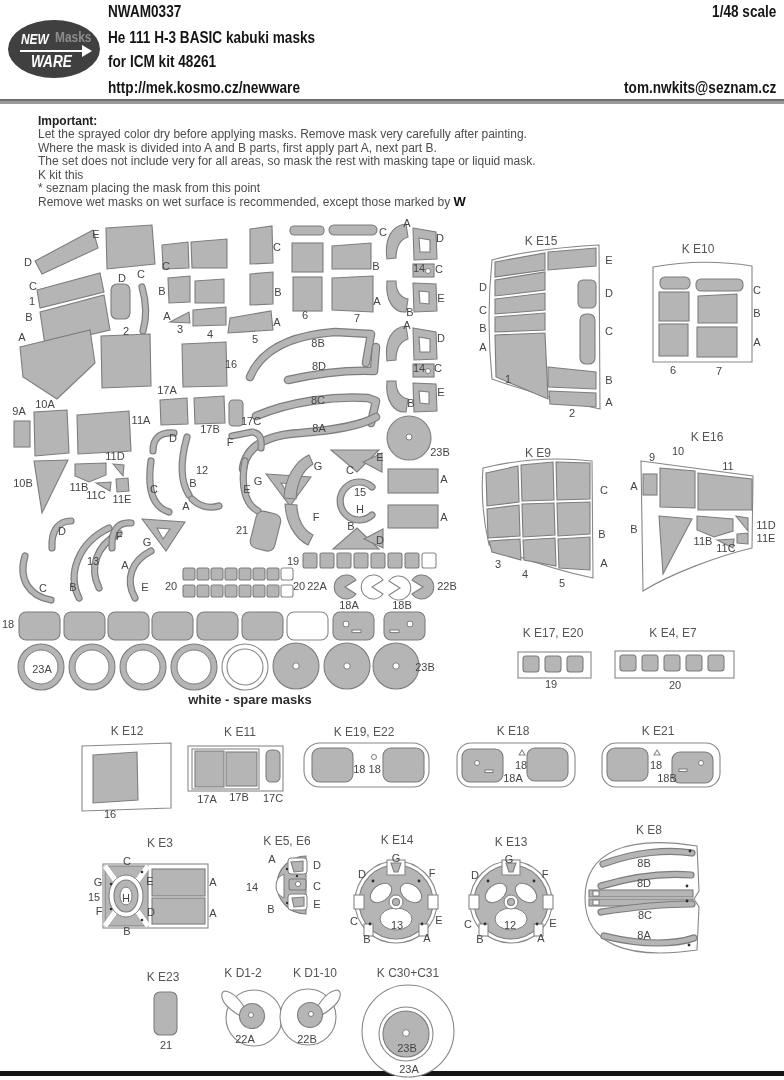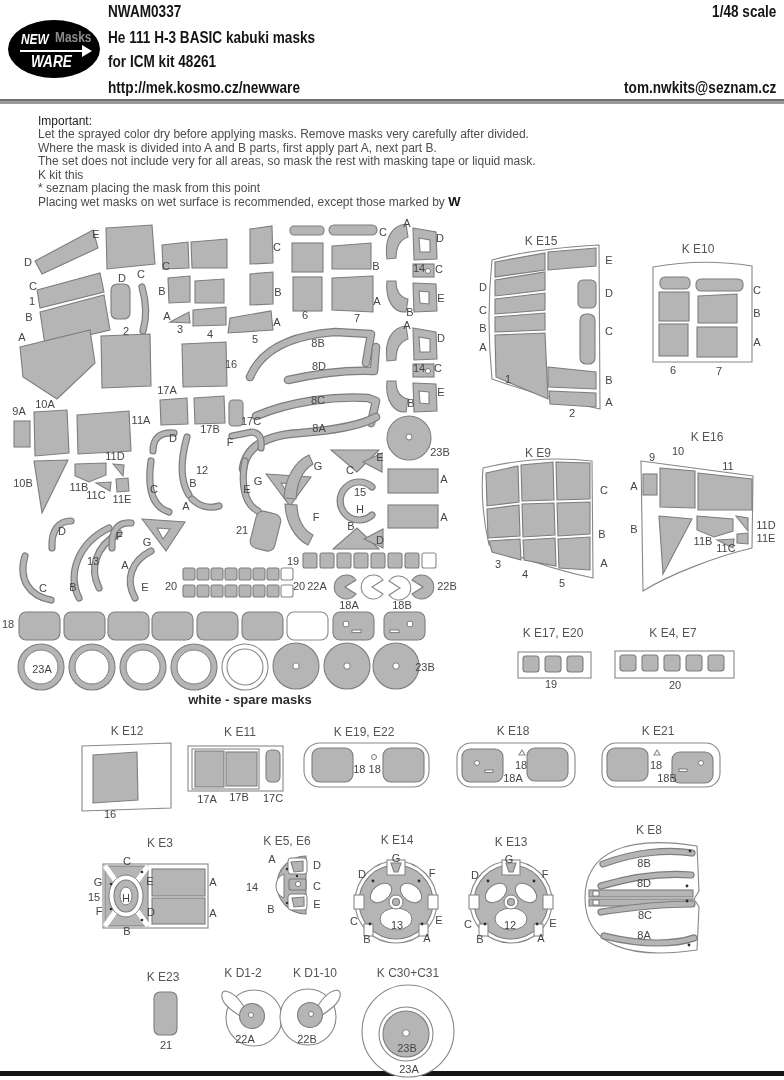--- a/index.html
+++ b/index.html
@@ -1,22 +1,22 @@
 <!DOCTYPE html>
 <html><head>
 <meta charset="utf-8">
 <style>
   html,body{margin:0;padding:0;background:#fff}
   #page{position:relative;width:784px;height:1080px;background:#fff;overflow:hidden;font-family:"Liberation Sans",sans-serif}
   .hdr{position:absolute;font-weight:bold;color:#151515;white-space:nowrap;font-size:17px;transform:scaleX(.8);transform-origin:0 0;letter-spacing:0}
   .hdr.r{transform-origin:100% 0;right:8px;text-align:right}
   .instr{position:absolute;left:38px;top:115px;font-size:12px;color:#4c4c4c;line-height:13.4px}
-  .instr .h{font-weight:normal;color:#222}
+  .instr .h{font-weight:bold;color:#222}
   .instr b{font-size:13px;color:#111}
-  .logo{position:absolute;left:8px;top:20px;width:92px;height:58px;background:#000000;border-radius:50%}
+  .logo{position:absolute;left:8px;top:20px;width:92px;height:58px;background:#404040;border-radius:50%}
   .logo .new{position:absolute;left:13px;top:11px;color:#fff;font-style:italic;font-weight:bold;font-size:14px;transform:scaleX(.85);transform-origin:0 0}
   .logo .masks{position:absolute;left:47px;top:9px;color:#8d8d8d;font-weight:bold;font-size:14px;transform:scaleX(.85);transform-origin:0 0}
   .logo .ware{position:absolute;left:23px;top:33px;color:#fff;font-style:italic;font-weight:bold;font-size:16px;transform:scaleX(.85);transform-origin:0 0}
   .logo .arrow{position:absolute;left:12px;top:30px;width:64px;height:2px;background:#fff}
   .logo .ahead{position:absolute;left:74px;top:25px;width:0;height:0;border-left:10px solid #fff;border-top:6px solid transparent;border-bottom:6px solid transparent}
   svg{position:absolute;left:0;top:0}
   .m{fill:#b5b5b5;stroke:#7d7d7d;stroke-width:1.1}
   .o{fill:#fff;stroke:#888;stroke-width:1.1}
   .w{fill:#fff;stroke:#7d7d7d;stroke-width:1}
   .dot{fill:#2f2f2f}
@@ -43,26 +43,26 @@
 
   <div class="hdr" style="left:108px;top:2px">NWAM0337</div>
   <div class="hdr" style="left:108px;top:28px">He 111 H-3 BASIC  kabuki masks</div>
   <div class="hdr" style="left:108px;top:52px">for ICM kit 48261</div>
   <div class="hdr" style="left:108px;top:78px">http://mek.kosmo.cz/newware</div>
   <div class="hdr r" style="top:2px">1/48 scale</div>
   <div class="hdr r" style="top:78px">tom.nwkits@seznam.cz</div>
 
   <div class="instr">
     <div class="h">Important:</div>
-    <div>Let the sprayed color dry before applying masks. Remove masks very carefully after divided.</div>
+    <div>Let the sprayed color dry before applying masks. Remove mask very carefully after painting.</div>
     <div>Where the mask is divided into A and B parts, first apply part A, next part B.</div>
     <div>The set does not include very for all areas, so mask the rest with masking tape or liquid mask.</div>
     <div>K kit this</div>
     <div>*  seznam placing the mask from this point</div>
-    <div><span>Placing wet masks on wet surface is recommended, except those marked by </span><b>W</b></div>
+    <div><span>Remove wet masks on wet surface is recommended, except those marked by </span><b>W</b></div>
   </div>
 
   <svg id="sheet" width="784" height="1080" viewBox="0 0 784 1080">
     <defs>
       <path id="p8b" d="M250,377 C262,348 295,335 335,332 L371,334 L366,363"></path>
       <path id="p8d" d="M288,380 C320,373 352,370 374,371 L376,347"></path>
       <path id="p8c" d="M256,416 C292,401 334,396 368,398 L376,401 L371,423"></path>
       <path id="p8a" d="M243,469 C246,445 268,435 300,433 C335,430 360,426 376,417"></path>
       <path id="p2c" d="M142,287 C146,301 147,317 143,331"></path>
       <path id="p12d" d="M153,451 C153,438 160,432 174,433"></path>

